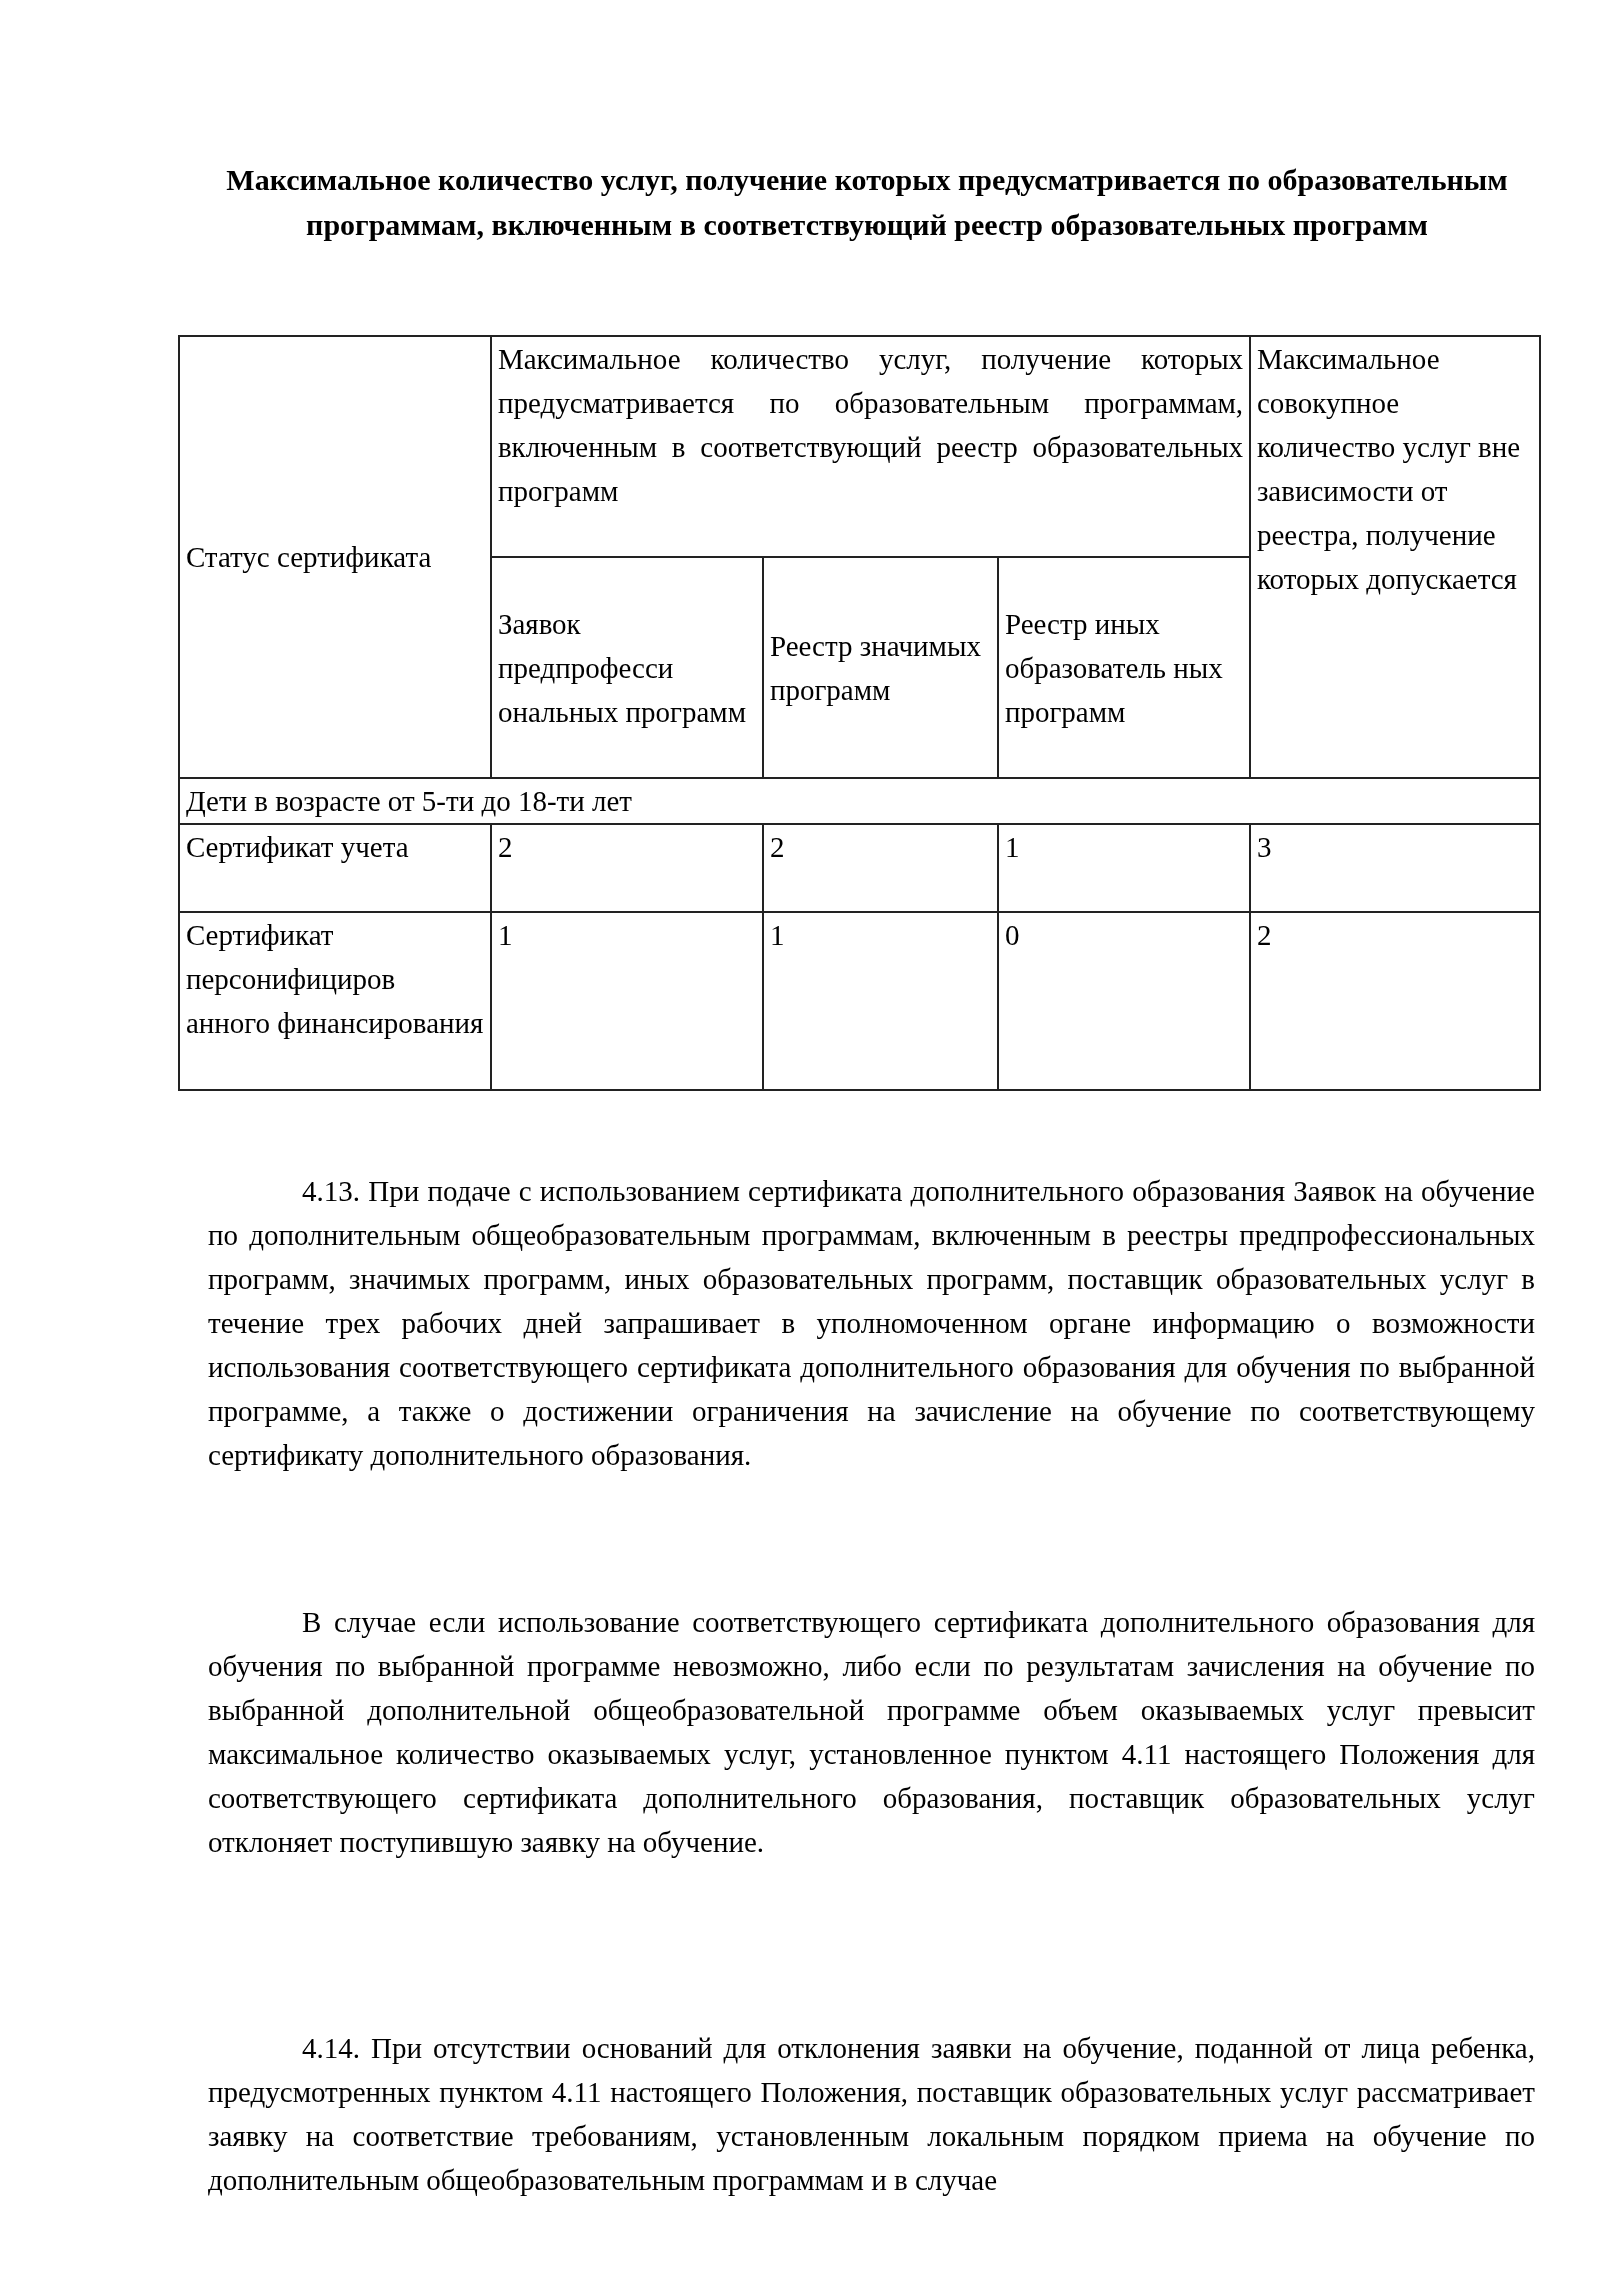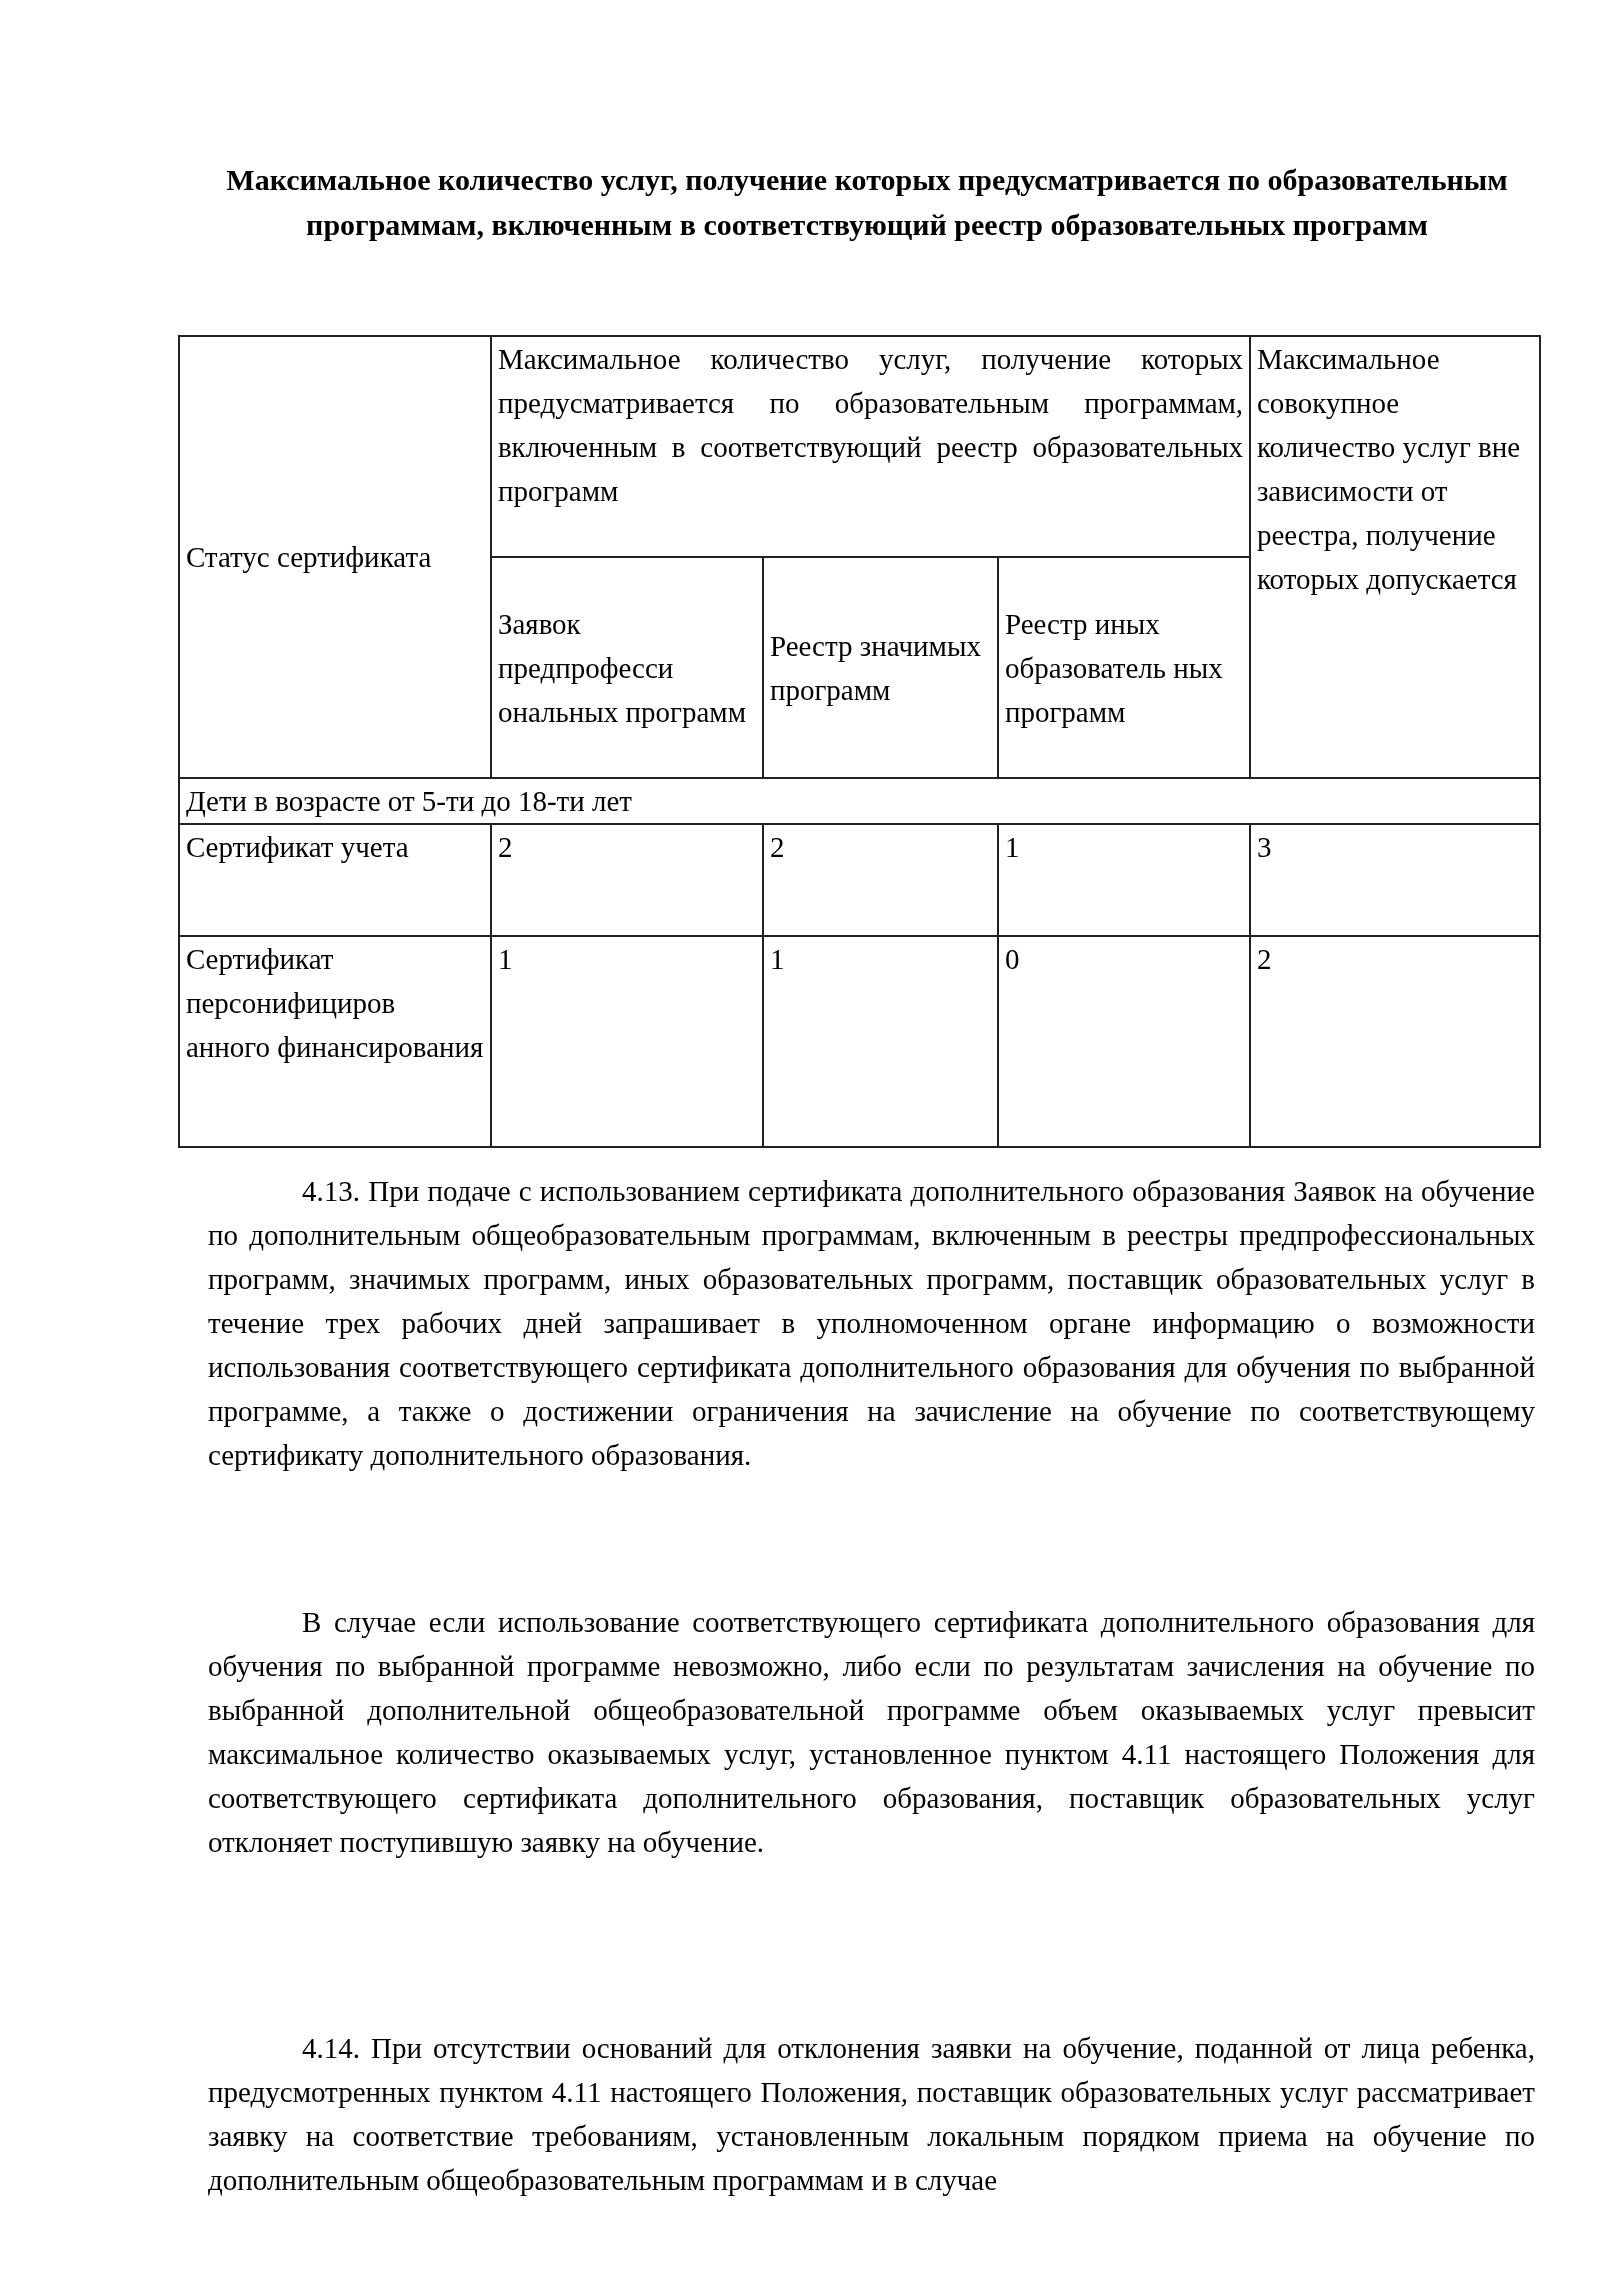--- a/index.html
+++ b/index.html
@@ -36,28 +36,28 @@
     <td rowspan="2" class="c">Максимальное совокупное количество услуг вне зависимости от реестра, получение которых допускается</td>
   </tr>
   <tr style="height:221px">
     <td class="c mid">Заявок предпрофесси ональных программ</td>
     <td class="c mid">Реестр значимых программ</td>
     <td class="c mid">Реестр иных образователь ных программ</td>
   </tr>
   <tr style="height:46px">
     <td colspan="5" class="c">Дети в возрасте от 5-ти до 18-ти лет</td>
   </tr>
-  <tr style="height:112px">
+  <tr style="height:88px">
     <td class="c">Сертификат учета</td>
     <td>2</td>
     <td>2</td>
     <td>1</td>
     <td>3</td>
   </tr>
-  <tr style="height:211px">
+  <tr style="height:178px">
     <td class="c">Сертификат персонифициров анного финансирования</td>
     <td>1</td>
     <td>1</td>
     <td>0</td>
     <td>2</td>
   </tr>
 </tbody>
   </table>
 
 <div class="body-text" style="top:1157px">

